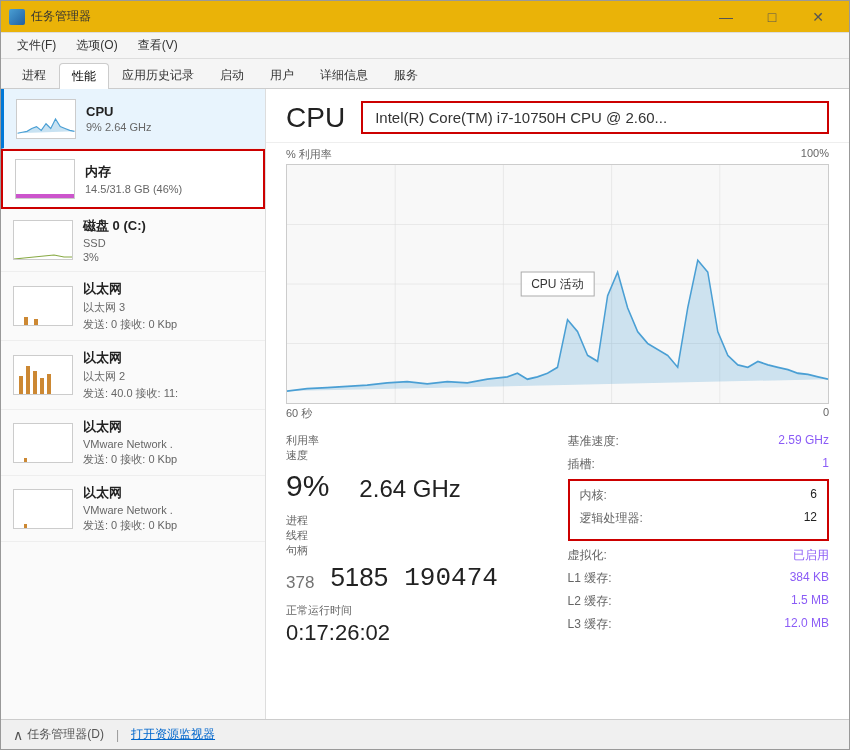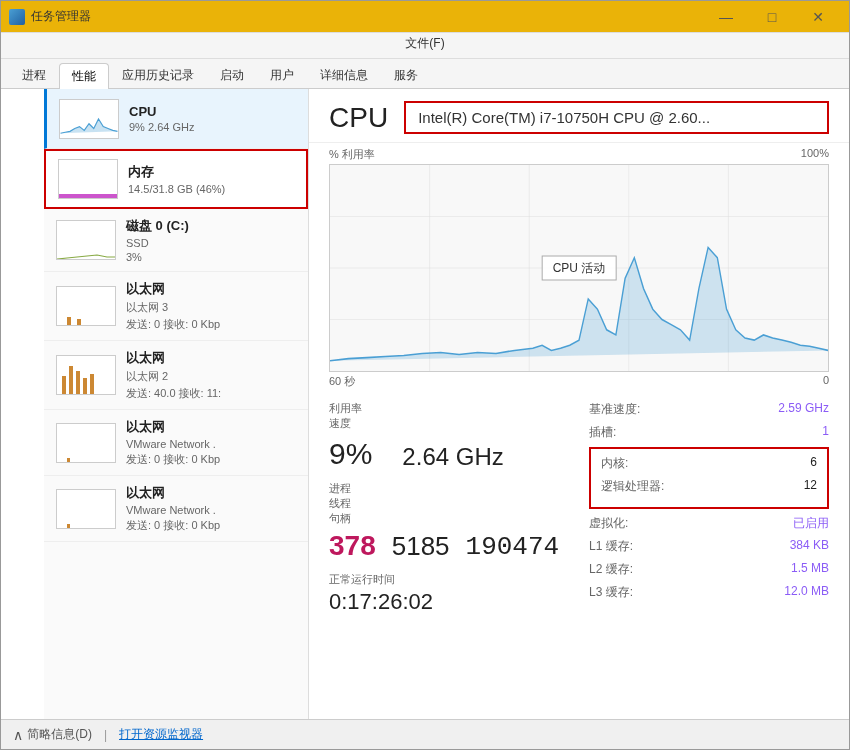--- a/index.html
+++ b/index.html
@@ -58,21 +58,20 @@
       background: transparent;
     }
     .menu-bar {
       height: 26px;
       background: #f5f5f5;
       border-bottom: 1px solid #ddd;
       display: flex;
       align-items: center;
       padding: 0 8px;
       gap: 4px;
-      flex-direction: column;
     }
     .menu-item {
       padding: 2px 8px;
       font-size: 12px;
       color: #333;
       cursor: pointer;
       border-radius: 3px;
     }
     .tab-bar {
       height: 30px;
@@ -95,21 +94,20 @@
     .tab.active {
       background: #fff;
       border-color: #ccc;
       color: #000;
       margin-bottom: -1px;
     }
     .main-content {
       display: flex;
       flex: 1;
       overflow: hidden;
-      padding-left: 43px;
     }
     .sidebar {
       width: 265px;
       background: #fafafa;
       border-right: 1px solid #ddd;
       overflow-y: auto;
       flex-shrink: 0;
     }
     .sidebar-item {
       display: flex;
@@ -176,21 +174,21 @@
     }
     .chart-labels {
       display: flex;
       justify-content: space-between;
       font-size: 11px;
       color: #666;
       margin-bottom: 2px;
     }
     .cpu-chart {
       width: 100%;
-      height: 208px;
+      height: 240px;
       border: 1px solid #ccc;
       background: #f8f8f8;
       position: relative;
       overflow: hidden;
     }
     .chart-tooltip {
       position: absolute;
       top: 50%;
       left: 50%;
       transform: translate(-50%, -50%);
@@ -438,21 +436,21 @@
             </div>
           </div>
           <div style="display:flex;gap:20px;margin-bottom:4px;">
             <div>
               <div style="font-size:11px;color:#666;">进程</div>
               <div style="font-size:11px;color:#666;">线程</div>
               <div style="font-size:11px;color:#666;">句柄</div>
             </div>
           </div>
           <div style="display:flex;gap:16px;align-items:flex-end;margin-bottom:10px;">
-            <span style="font-size:28px;font-weight:700;color:#be185d;">378</span>
+            <span style="font-size:17px;font-weight:400;color:#737373;">378</span>
             <span style="font-size:26px;font-weight:300;color:#222;">5185</span>
             <span style="font-size:26px;font-weight:300;color:#222;font-family:Liberation Mono, monospace;">190474</span>
           </div>
           <div style="font-size:11px;color:#666;margin-bottom:2px;">正常运行时间</div>
           <div style="font-size:22px;font-weight:300;color:#222;">0:17:26:02</div>
         </div>
 
         <div class="right-stats">
           <div class="ds-row-plain">
             <span class="ds-label-plain">基准速度:</span>
@@ -492,18 +490,18 @@
           </div>
         </div>
       </div>
 
     </div>
   </div>
 
   <div class="bottom-bar">
     <div class="bottom-left">
       <span style="font-size:14px;">∧</span>
-      <span>简略信息(D)</span>
+      <span>任务管理器(D)</span>
     </div>
     <span style="color:#999;">|</span>
     <span class="bottom-link">打开资源监视器</span>
   </div>
 </div>
 
 </body></html>

